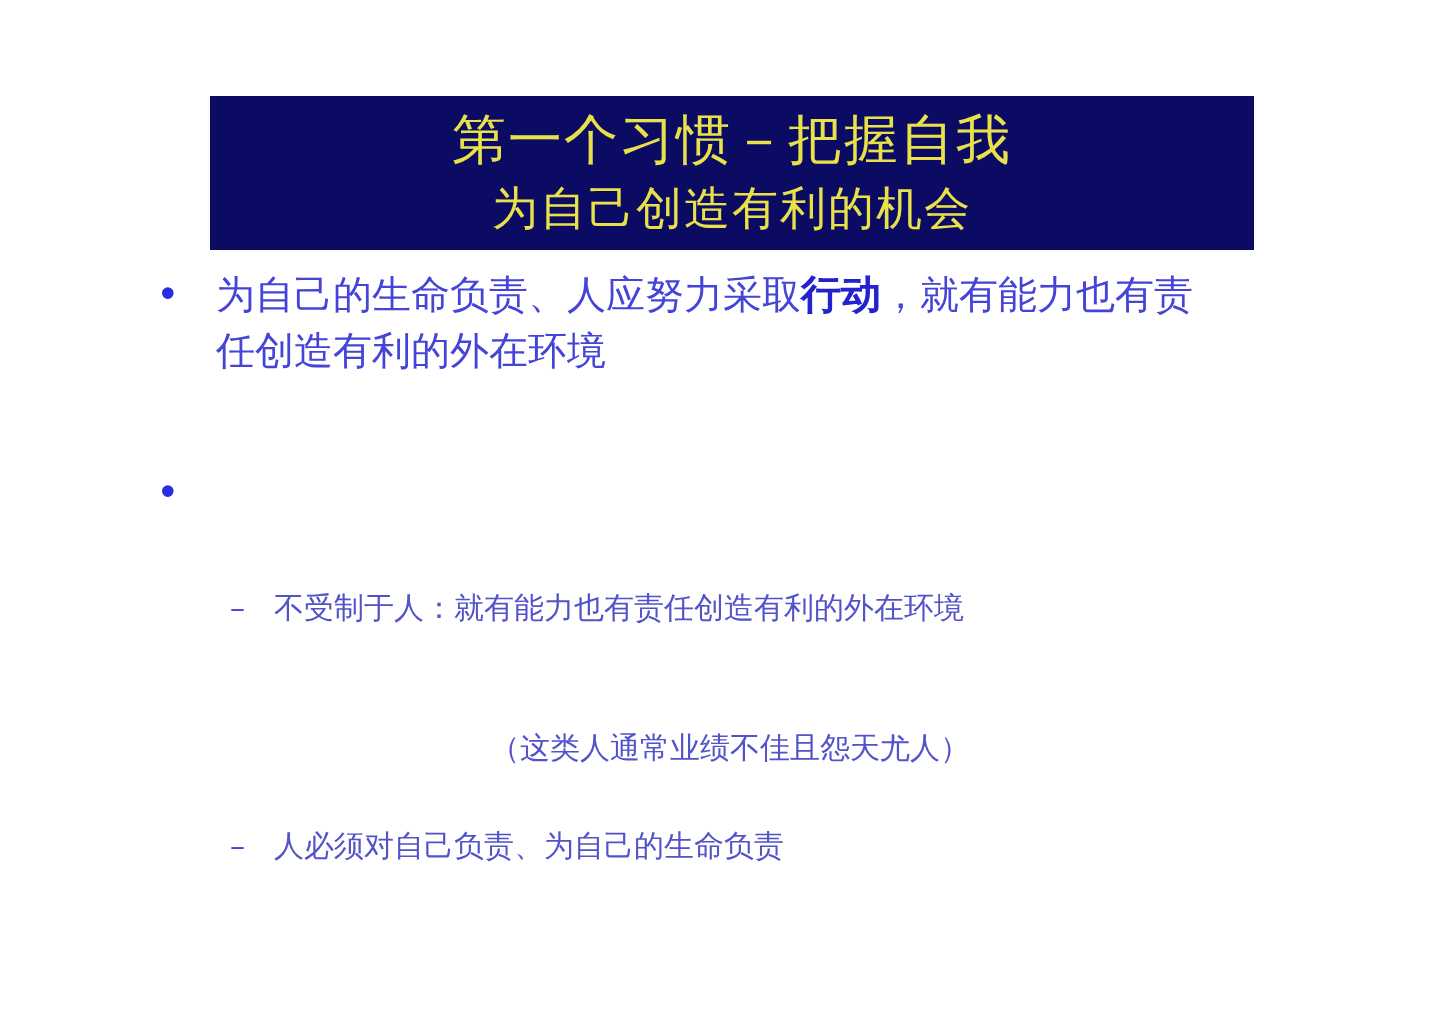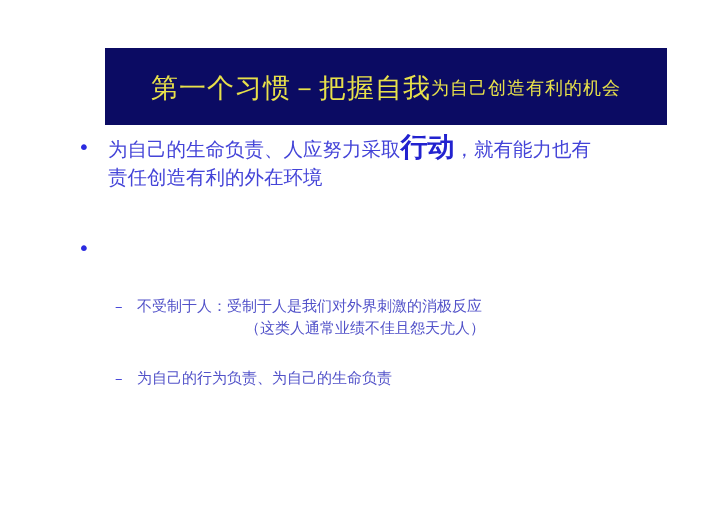--- a/index.html
+++ b/index.html
@@ -20,41 +20,41 @@
     width: 720px;
     height: 509px;
     background: #ffffff;
   }
 
   
   .title-box {
     position: absolute;
     left: 105px;
     top: 48px;
-    width: 562px;
+    width: 522px;
     height: 77px;
     background: #0b0b63;
     box-sizing: border-box;
     display: flex;
-    flex-direction: row;
+    flex-direction: column;
     align-items: center;
     justify-content: center;
     padding-top: 2px;
   }
   .title-line {
     color: #e8e14a;
     font-family: "DejaVu Serif", "Liberation Serif", serif;
     font-size: 27px;
     line-height: 34px;
     letter-spacing: 1px;
     white-space: nowrap;
     text-align: center;
   }
   .title-line.l1 { font-size: 27px; }
-  .title-line.l2 { font-size: 18px; font-family: Liberation Serif, serif; }
+  .title-line.l2 { font-size: 23px; }
 
   
   .body-area {
     position: absolute;
     left: 0;
     top: 133px;
     width: 720px;
   }
 
   .bullet-row {
@@ -76,21 +76,21 @@
   }
   .l1-text {
     color: #4444d8;
     font-family: "DejaVu Serif", "Liberation Serif", serif;
     font-size: 19.5px;
     line-height: 28px;
     max-width: 500px;
   }
   .l1-text .em {
     font-weight: bold;
-    font-size: 27px;
+    font-size: 20px;
     color: #2222cf;
   }
 
   .spacer-a { height: 42px; }
   .spacer-b { height: 32px; }
   .spacer-c { height: 24px; }
 
   .bullet-l2 {
     padding-left: 115px;
   }
@@ -103,24 +103,25 @@
     flex: 0 0 22px;
   }
   .l2-text {
     color: #5252c9;
     font-family: "DejaVu Serif", "Liberation Serif", serif;
     font-size: 15px;
     line-height: 24px;
   }
   .l2-cont {
     color: #5252c9;
-    font-family: Liberation Mono, monospace;
+    font-family: Liberation Sans, sans-serif;
     font-size: 15px;
     line-height: 24px;
     padding-left: 245px;
+    margin-top: 47px;
   }
 </style>
 </head>
 <body>
 
 <div class="slide">
 
   <div class="title-box">
     <div class="title-line l1">第一个习惯－把握自我</div>
     <div class="title-line l2">为自己创造有利的机会</div>
@@ -136,25 +137,25 @@
     <div class="spacer-a"></div>
 
     <div class="bullet-row bullet-l1">
       <span class="dot">•</span>
     </div>
 
     <div class="spacer-b"></div>
 
     <div class="bullet-row bullet-l2">
       <span class="dash">–</span>
-      <span class="l2-text">不受制于人：受制于人是我们对外界刺激的消极反应</span>
+      <span class="l2-text">不受制于人：就有能力也有责任创造有利的外在环境</span>
     </div>
     <div class="l2-cont">（这类人通常业绩不佳且怨天尤人）</div>
 
     <div class="spacer-c"></div>
 
     <div class="bullet-row bullet-l2">
       <span class="dash">–</span>
-      <span class="l2-text">为自己的行为负责、为自己的生命负责</span>
+      <span class="l2-text">人必须对自己负责、为自己的生命负责</span>
     </div>
 
   </div>
 </div>
 
 </body></html>

